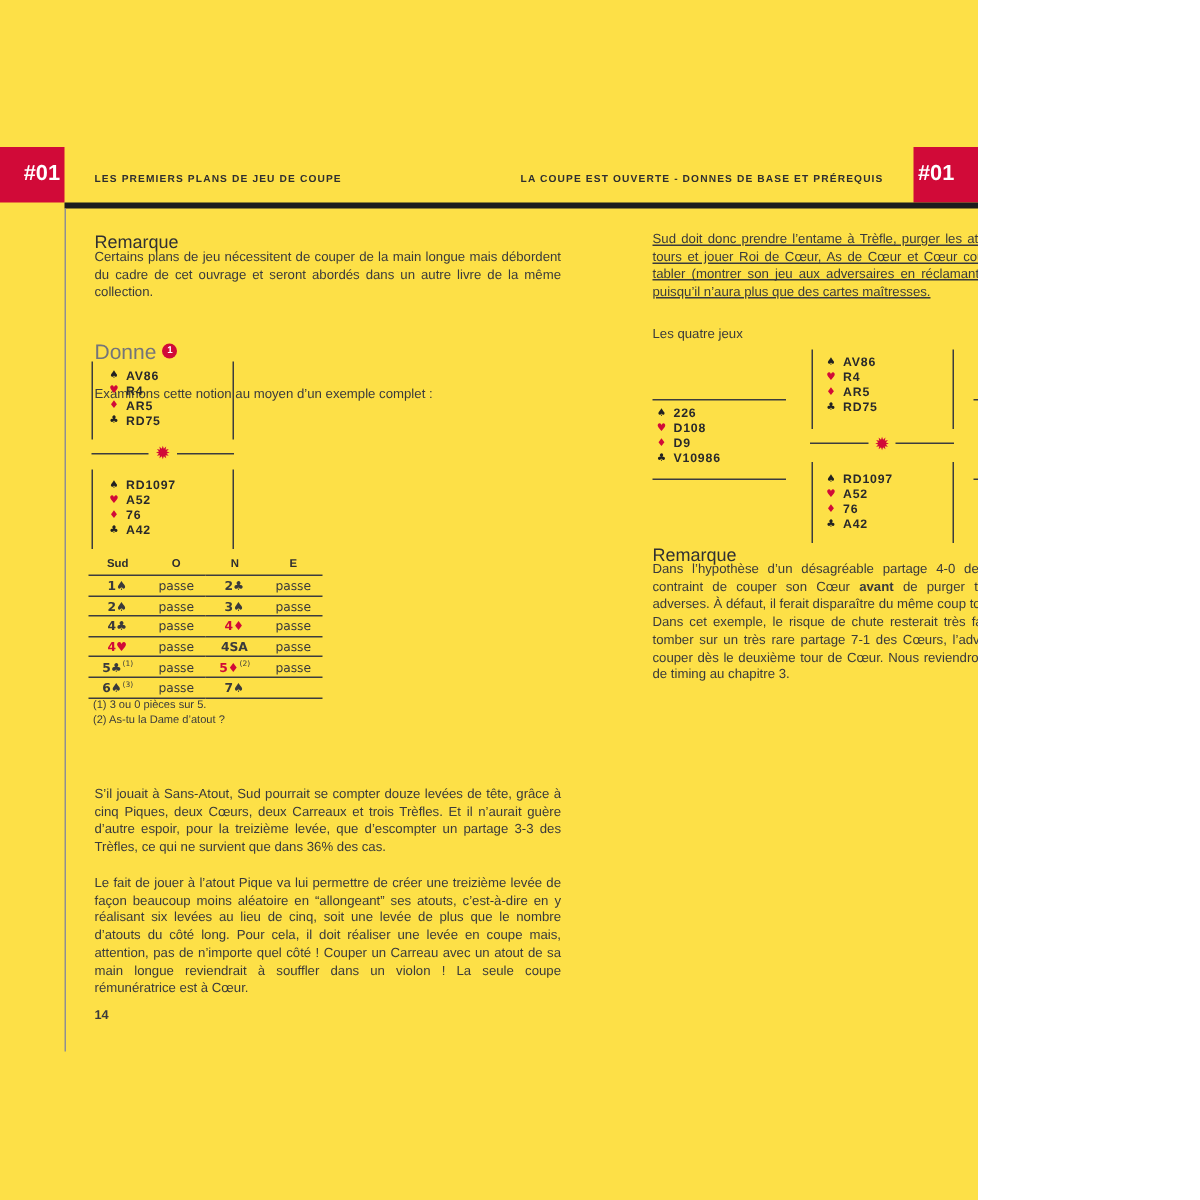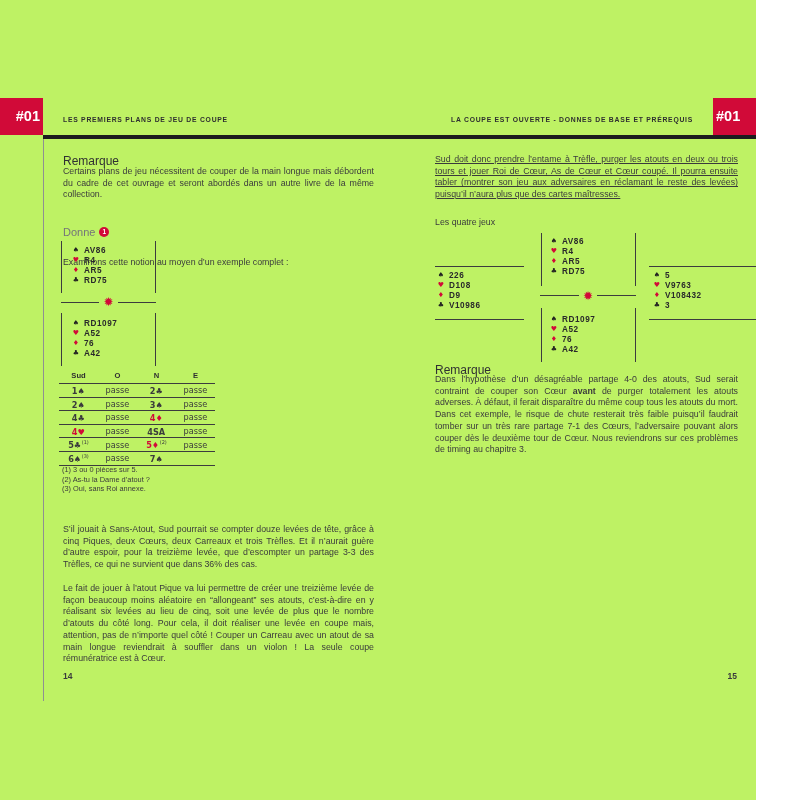--- a/index.html
+++ b/index.html
@@ -1,16 +1,16 @@
 <!DOCTYPE html>
 <html><head>
 <meta charset="utf-8">
 <style>
   html,body{margin:0;padding:0;background:#ffffff;}
-  .canvas{position:relative;width:756px;height:800px;background:#bef264;
+  .canvas{position:relative;width:652px;height:800px;background:#fde047;
     font-family:"Liberation Sans",sans-serif;color:#3a3a3c;overflow:hidden;}
   .abs{position:absolute;}
   
   .tab{position:absolute;top:98px;height:37px;background:#d10a38;color:#fff;
     font-weight:bold;font-size:14.5px;line-height:37px;box-sizing:border-box;}
   .tab-left{left:0;width:43px;text-align:right;padding-right:3px;}
   .tab-right{right:0;width:43px;text-align:left;padding-left:3px;}
   
   .running-head{position:absolute;top:116px;font-size:6.8px;font-weight:bold;
     letter-spacing:0.75px;color:#2e2e30;white-space:nowrap;}
@@ -19,21 +19,21 @@
   .header-rule{position:absolute;left:43px;width:714px;top:135px;height:4px;background:#1c1c1e;}
   .page-rule{position:absolute;top:139px;width:1px;height:562px;background:#8f8f92;}
   .rule-left{left:43px;}
   .rule-right{left:756px;}
   
   .txt{font-size:8.8px;line-height:11.7px;text-align:justify;color:#3a3a3c;}
   .single{text-align:left;}
   .h-bold{font-size:12px;font-weight:normal;color:#303032;text-align:center;}
   .bold{font-weight:bold;}
   .pagenum{font-size:8.5px;font-weight:600;color:#3a3a3c;}
-  .gray-label{font-size:11px;color:#74747a;}
+  .gray-label{font-size:14px;color:#74747a;}
   
   .donne-row{display:flex;align-items:center;gap:4px;}
   .badge{display:inline-flex;width:10px;height:10px;border-radius:50%;background:#d10a38;
     color:#fff;font-size:6.5px;font-weight:bold;align-items:center;justify-content:center;line-height:1;}
   
   .hand-box{position:absolute;box-sizing:border-box;border-left:1px solid #3c3c3e;border-right:1px solid #3c3c3e;}
   .ew-box{position:absolute;box-sizing:border-box;border-top:1px solid #3c3c3e;border-bottom:1px solid #3c3c3e;}
   .hand-row{height:9.8px;display:flex;align-items:center;gap:4px;}
   .suit{font-size:7px;width:8px;text-align:center;color:#222;
     font-family:"DejaVu Sans","Liberation Sans",sans-serif;line-height:1;}
@@ -166,21 +166,20 @@
         <td><span class="pass">passe</span></td>
         <td><span class="bid auto-red">7♠</span><sup class="note"></sup></td>
         <td><span class="pass"></span></td>
       </tr>
     </tbody>
   </table>
 
   <div class="abs footnotes" style="left:62px;top:465px;width:300px;">
     <div>(1) 3 ou 0 pièces sur 5.</div>
     <div>(2) As-tu la Dame d’atout ?</div>
-    <div>(3) Oui, sans Roi annexe.</div>
   </div>
 
   <div class="abs txt" style="left:63px;top:524px;width:311px;">S’il jouait à Sans-Atout, Sud pourrait se compter douze levées de tête, grâce à cinq Piques, deux Cœurs, deux Carreaux et trois Trèfles. Et il n’aurait guère d’autre espoir, pour la treizième levée, que d’escompter un partage 3-3 des Trèfles, ce qui ne survient que dans 36% des cas.</div>
   <div class="abs txt" style="left:63px;top:583px;width:311px;">Le fait de jouer à l’atout Pique va lui permettre de créer une treizième levée de façon beaucoup moins aléatoire en “allongeant” ses atouts, c’est-à-dire en y réalisant six levées au lieu de cinq, soit une levée de plus que le nombre d’atouts du côté long. Pour cela, il doit réaliser une levée en coupe mais, attention, pas de n’importe quel côté ! Couper un Carreau avec un atout de sa main longue reviendrait à souffler dans un violon ! La seule coupe rémunératrice est à Cœur.</div>
   <div class="abs pagenum" style="left:63px;top:671px;">14</div>
 
   <div class="abs txt" style="left:435px;top:154px;width:303px;text-decoration:underline;">Sud doit donc prendre l’entame à Trèfle, purger les atouts en deux ou trois tours et jouer Roi de Cœur, As de Cœur et Cœur coupé. Il pourra ensuite tabler (montrer son jeu aux adversaires en réclamant le reste des levées) puisqu’il n’aura plus que des cartes maîtresses.</div>
   <div class="abs txt single" style="left:435px;top:217px;width:303px;">Les quatre jeux</div>
 
   <div class="hand-box" style="left:541px;top:233px;width:95px;height:53px;padding:4px 0 0 8px;">

